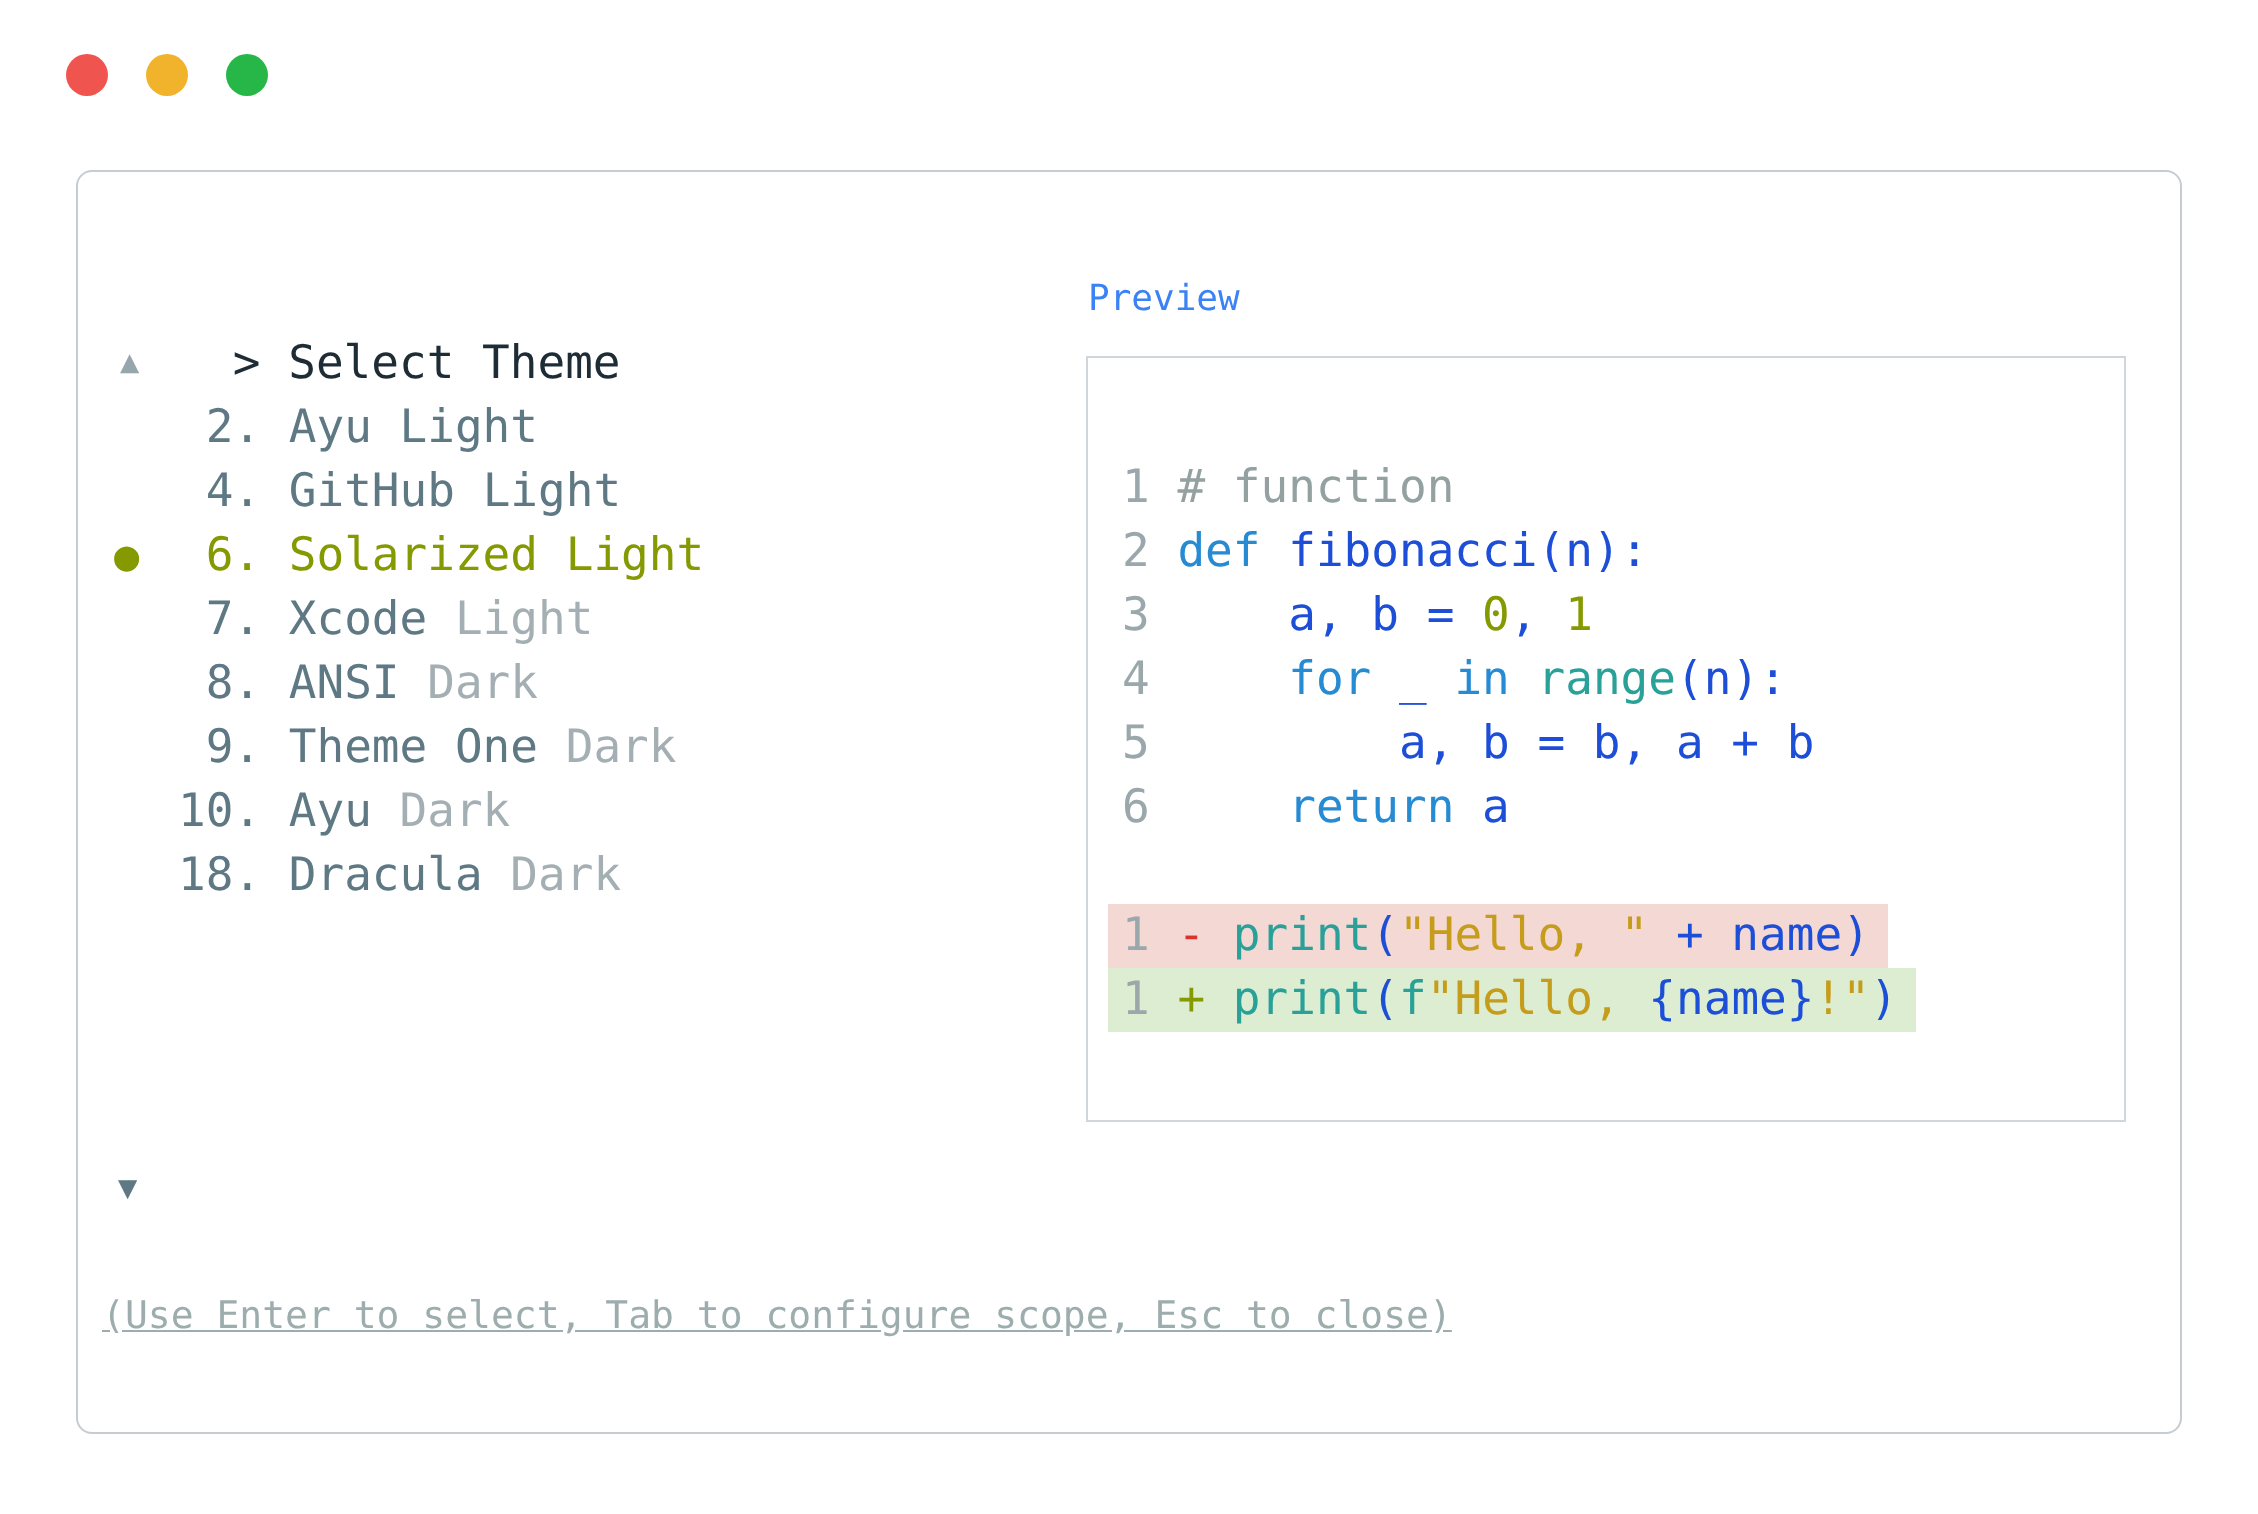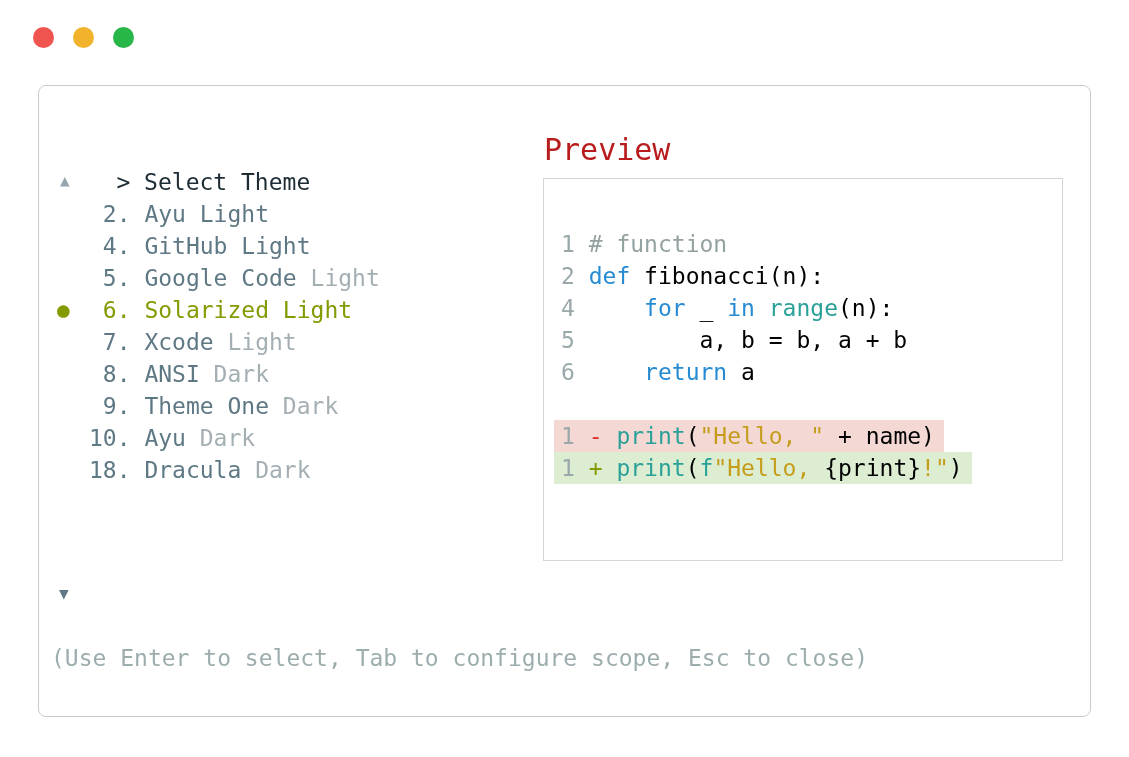--- a/index.html
+++ b/index.html
@@ -12,49 +12,49 @@
 
   
   .panel { position:absolute; left:38px; top:85px; width:1053px; height:632px;
            background:#ffffff; border:1.5px solid #c6ccd0; border-radius:8px; }
 
   .prompt-row { position:absolute; left:22px; top:48px; height:32px; line-height:32px;
                 font-size:23px; color:#1d2c35; white-space:pre; }
   .prompt-row .ptitle { margin-left:1ch; }
 
   .preview-label { position:absolute; left:505px; top:48px; height:32px; line-height:32px;
-                   font-size:30px; color:#b91c1c; }
+                   font-size:18px; color:#3b82f6; }
 
   .arrow-up   { position:absolute; left:21px; top:81px;  height:28px; line-height:28px;
                 font-size:16px; color:#97a6ad; cursor:pointer; }
   .arrow-down { position:absolute; left:20px; top:494px; height:28px; line-height:28px;
                 font-size:16px; color:#5e7884; cursor:pointer; }
 
   
   .list { position:absolute; left:50px; top:112px; font-size:23px; }
   .row  { position:relative; height:32px; line-height:32px; white-space:pre;
           color:#5e7884; cursor:pointer; }
   .row .bullet { position:absolute; left:-32px; top:0; color:#859900; font-size:21px; }
   .row .lnum { display:inline-block; width:3ch; text-align:right; margin-right:1ch; }
   .row .variant { margin-left:1ch; }
   .row .variant.dim { color:#a4afb4; }
   .row.sel, .row.sel .variant, .row.sel .lnum { color:#859900; }
 
   .hint { position:absolute; left:12px; top:556px; height:32px; line-height:32px;
-          font-size:23px; color:#9dadad; white-space:pre; }
+          font-size:19px; color:#9dadad; white-space:pre;text-decoration:underline; }
 
   
   .preview-box { position:absolute; left:504px; top:92px; width:520px; height:383px;
                  border:1.5px solid #d0d6d9; background:#ffffff; }
   .code { position:absolute; left:17px; top:49px; font-size:23px; }
   .cline { height:32px; line-height:32px; white-space:pre; }
   .cline .ln { color:#9aa8ab; margin-right:1ch; }
   .seg { white-space:pre;text-align:right; }
   .c-comment { color:#93a1a1; }
-  .c-body    { color:#000000; }
+  .c-body    { color:#1d4ed8; }
   .c-kw      { color:#268bd2; }
   .c-fn      { color:#2aa198; }
   .c-num     { color:#859900; }
   .c-str     { color:#c59d1b; }
 
   .diff { margin-top:32px; }
   .dline { display:inline-block; height:32px; line-height:32px; white-space:pre;
            padding:0 9px 0 7px; margin-left:-7px; }
   .dline .ln { color:#9aa8ab; margin-right:1ch; }
   .dline .sign { margin-right:1ch; }
@@ -78,40 +78,40 @@
     <span class="pchar">&gt;</span><span class="ptitle">Select Theme</span>
   </div>
 
   <div class="preview-label">Preview</div>
 
   <div class="arrow-up">▲</div>
 
   <div class="list">
       <div class="row"><span class="lnum">2.</span><span>Ayu</span><span class="variant">Light</span></div>
       <div class="row"><span class="lnum">4.</span><span>GitHub</span><span class="variant">Light</span></div>
-      <div class="row"><span class="lnum">5.</span><span>Google Code</span><span class="variant dim">Light</span></div>
       <div class="row sel"><span class="bullet">●</span><span class="lnum">6.</span><span>Solarized</span><span class="variant">Light</span></div>
       <div class="row"><span class="lnum">7.</span><span>Xcode</span><span class="variant dim">Light</span></div>
       <div class="row"><span class="lnum">8.</span><span>ANSI</span><span class="variant dim">Dark</span></div>
       <div class="row"><span class="lnum">9.</span><span>Theme One</span><span class="variant dim">Dark</span></div>
       <div class="row"><span class="lnum">10.</span><span>Ayu</span><span class="variant dim">Dark</span></div>
       <div class="row"><span class="lnum">18.</span><span>Dracula</span><span class="variant dim">Dark</span></div>
     </div>
 
   <div class="arrow-down">▼</div>
 
   <div class="preview-box">
     <div class="code">
         <div class="cline"><span class="ln">1</span><span class="seg c-comment"># function</span></div>
         <div class="cline"><span class="ln">2</span><span class="seg c-kw">def</span><span class="seg c-body"> fibonacci(n):</span></div>
+        <div class="cline"><span class="ln">3</span><span class="seg c-body">    a, b = </span><span class="seg c-num">0</span><span class="seg c-body">, </span><span class="seg c-num">1</span></div>
         <div class="cline"><span class="ln">4</span><span class="seg c-body">    </span><span class="seg c-kw">for</span><span class="seg c-body"> _ </span><span class="seg c-kw">in</span><span class="seg c-body"> </span><span class="seg c-fn">range</span><span class="seg c-body">(n):</span></div>
         <div class="cline"><span class="ln">5</span><span class="seg c-body">        a, b = b, a + b</span></div>
         <div class="cline"><span class="ln">6</span><span class="seg c-body">    </span><span class="seg c-kw">return</span><span class="seg c-body"> a</span></div>
         <div class="diff">
           <div class="cline"><span class="dline bg-removed"><span class="ln">1</span><span class="sign s-del">-</span><span class="seg c-fn">print</span><span class="seg c-body">(</span><span class="seg c-str">"Hello, "</span><span class="seg c-body"> + name)</span></span></div>
-          <div class="cline"><span class="dline bg-added"><span class="ln">1</span><span class="sign s-add">+</span><span class="seg c-fn">print</span><span class="seg c-body">(</span><span class="seg c-fn">f</span><span class="seg c-str">"Hello, </span><span class="seg c-body">{print}</span><span class="seg c-str">!"</span><span class="seg c-body">)</span></span></div>
+          <div class="cline"><span class="dline bg-added"><span class="ln">1</span><span class="sign s-add">+</span><span class="seg c-fn">print</span><span class="seg c-body">(</span><span class="seg c-fn">f</span><span class="seg c-str">"Hello, </span><span class="seg c-body">{name}</span><span class="seg c-str">!"</span><span class="seg c-body">)</span></span></div>
         </div>
       </div>
   </div>
 
   <div class="hint">(Use Enter to select, Tab to configure scope, Esc to close)</div>
 
 </div>
 
 </body></html>

